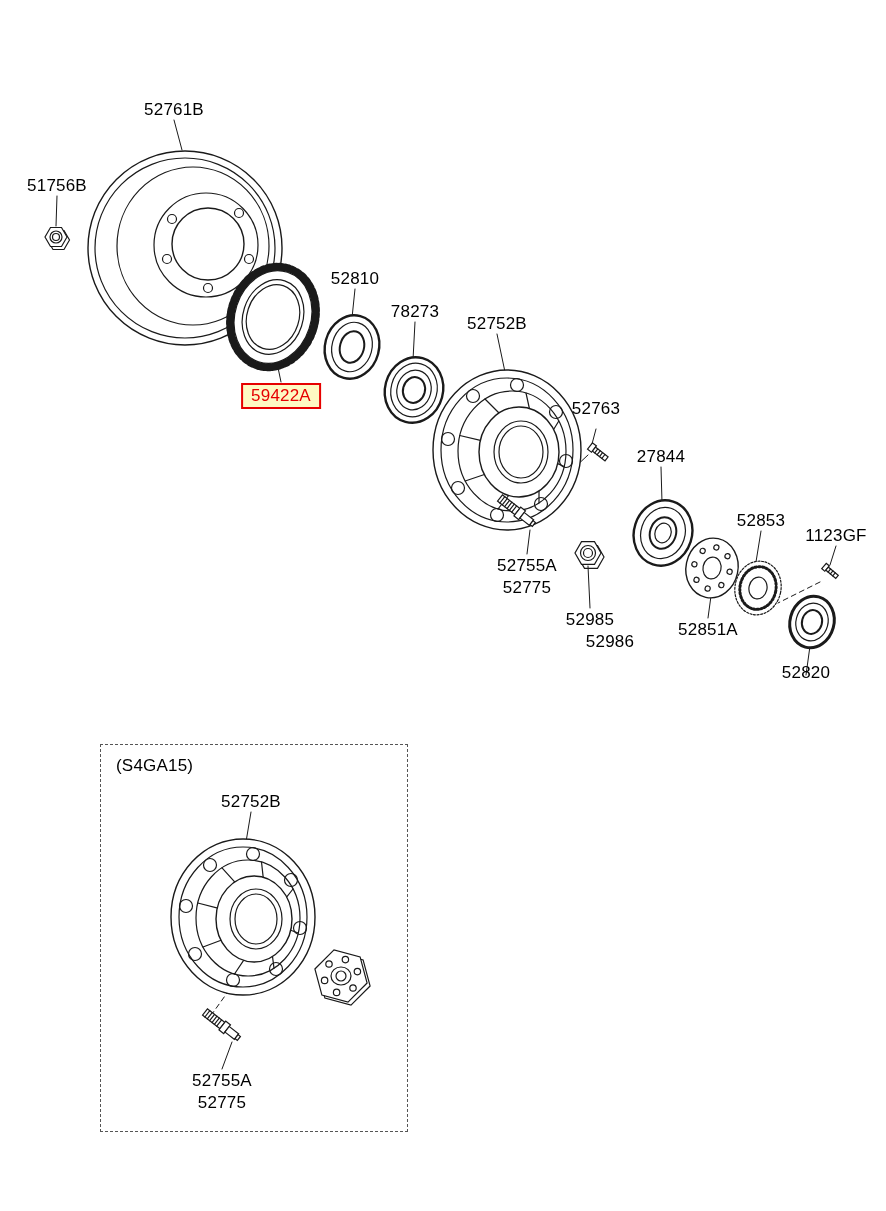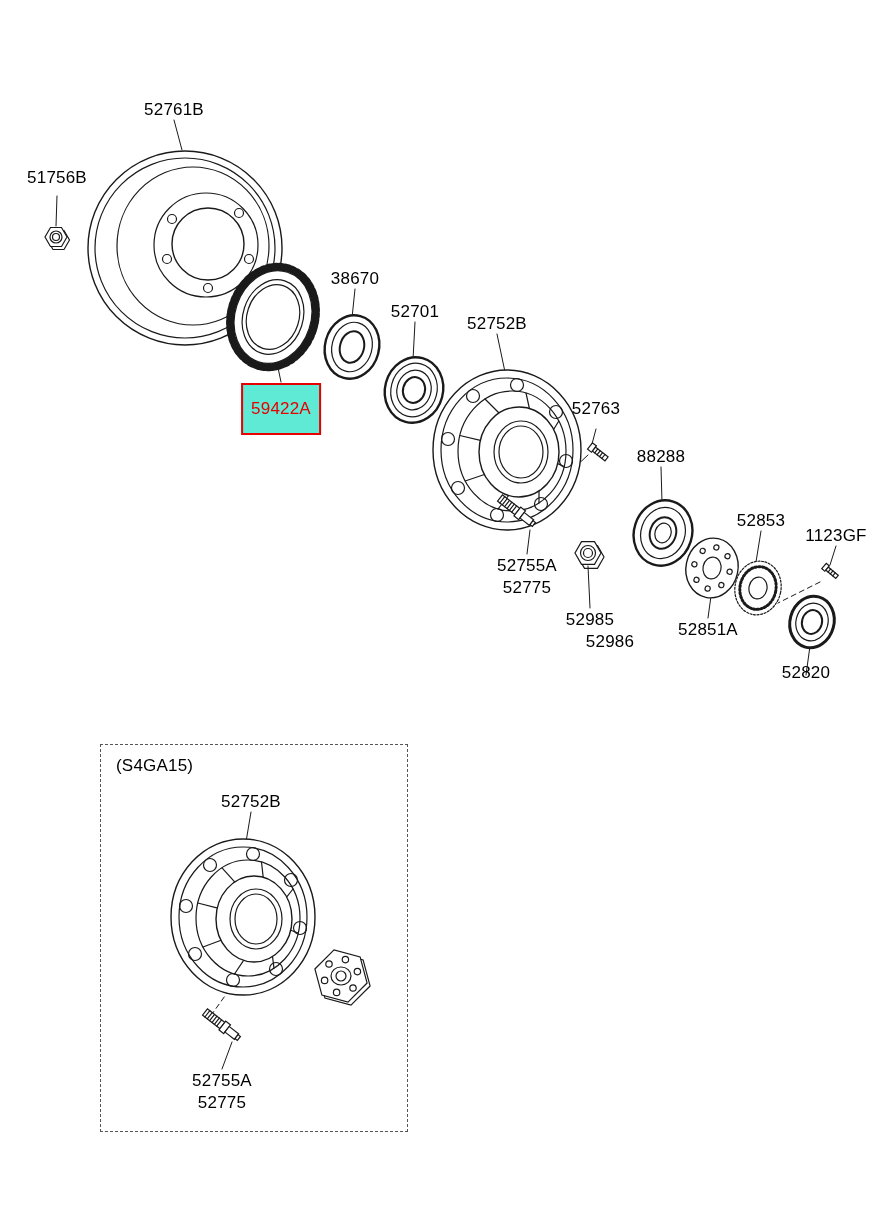--- a/index.html
+++ b/index.html
@@ -10,21 +10,21 @@
   .artwork{position:absolute;left:0;top:0;}
   .lbl{
     position:absolute;transform:translateX(-50%);
     font-size:17px;line-height:20px;color:#000;white-space:nowrap;
     letter-spacing:0.2px;
   }
   .lbl-left{transform:none;}
   .lbl-box{
     border:2px solid var(--hl,#e60000);
     color:var(--hl,#e60000);
-    padding:14px 8px;background:#5eead4;
+    padding:1px 8px;background:#fef9c3;
   }
   .sub-box{
     position:absolute;left:100px;top:744px;width:308px;height:388px;
     border:1.5px dashed #555;box-sizing:border-box;
   }
 </style>
 </head>
 <body>
 
 <div class="stage">
@@ -235,27 +235,27 @@
       <line x1="18" y1="-4" x2="18" y2="4"></line>
       <rect x="22" y="-5.5" width="6" height="11" fill="#ffffff"></rect>
       <rect x="28" y="-3.5" width="12" height="7" fill="#ffffff"></rect>
       <rect x="40" y="-2.5" width="3" height="5" fill="#ffffff"></rect>
     </g>
   </svg>
 
   <div class="sub-box"></div>
 
   <div class="lbl" style="left:174px;top:100px">52761B</div>
-  <div class="lbl" style="left:57px;top:168px">51756B</div>
-  <div class="lbl" style="left:355px;top:269px">38670</div>
-  <div class="lbl" style="left:415px;top:302px">52701</div>
+  <div class="lbl" style="left:57px;top:176px">51756B</div>
+  <div class="lbl" style="left:355px;top:269px">52810</div>
+  <div class="lbl" style="left:415px;top:302px">78273</div>
   <div class="lbl" style="left:497px;top:314px">52752B</div>
   <div class="lbl lbl-box" style="left:281px;top:383px">59422A</div>
   <div class="lbl" style="left:596px;top:399px">52763</div>
-  <div class="lbl" style="left:661px;top:447px">88288</div>
+  <div class="lbl" style="left:661px;top:447px">27844</div>
   <div class="lbl" style="left:761px;top:511px">52853</div>
   <div class="lbl" style="left:836px;top:526px">1123GF</div>
   <div class="lbl" style="left:527px;top:556px">52755A</div>
   <div class="lbl" style="left:527px;top:578px">52775</div>
   <div class="lbl" style="left:590px;top:610px">52985</div>
   <div class="lbl" style="left:610px;top:632px">52986</div>
   <div class="lbl" style="left:708px;top:620px">52851A</div>
   <div class="lbl" style="left:806px;top:663px">52820</div>
 
   <div class="lbl lbl-left" style="left:116px;top:756px">(S4GA15)</div>

